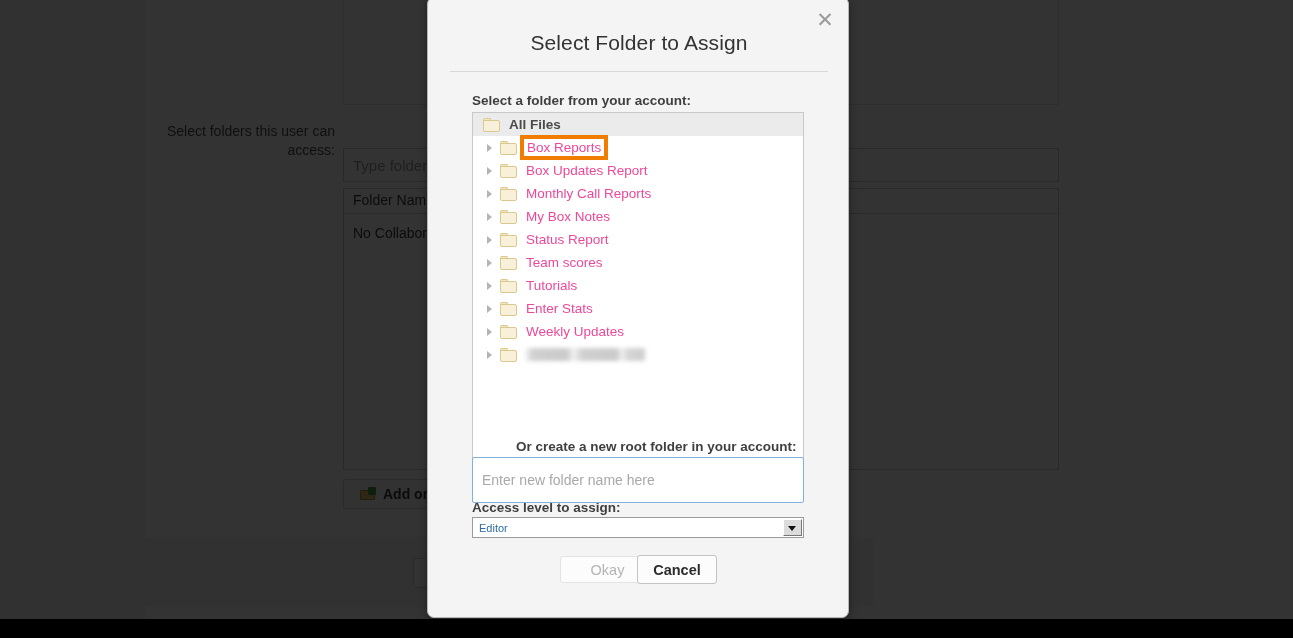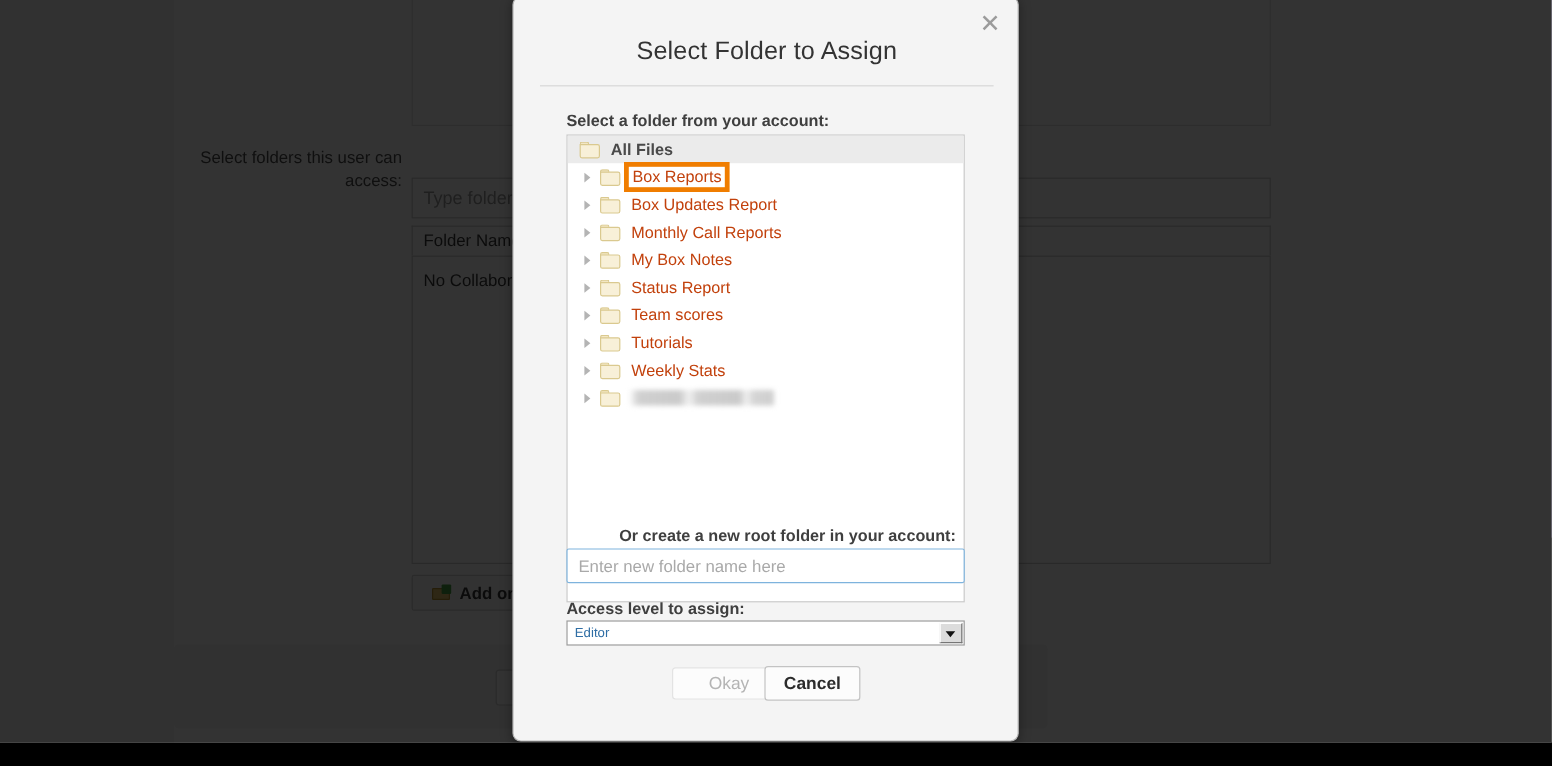--- a/index.html
+++ b/index.html
@@ -239,21 +239,21 @@
     box-sizing: border-box;
     overflow: hidden;
   }
 
   .tree-row {
     position: relative;
     height: 23px;
     display: flex;
     align-items: center;
     font-size: 13.5px;
-    color: #c2410c;
+    color: #ec4899;
     white-space: nowrap;
   }
   .tree-row.root {
     background: #ebebeb;
     padding-left: 10px;
     font-weight: bold;
     color: #4a4a4a;
   }
   .tree-row.child {
     padding-left: 10px;
@@ -340,21 +340,21 @@
     filter: blur(2.2px);
     border-radius: 2px;
   }
 
   
   #new-folder-input {
     position: absolute;
     left: 44px;
     top: 459px;
     width: 332px;
-    height: 29px;
+    height: 46px;
     box-sizing: border-box;
     border: 1px solid #7eb3dd;
     border-radius: 2px;
     background: #ffffff;
     font-family: "Liberation Sans", sans-serif;
     font-size: 14px;
     color: #333333;
     padding: 0 9px;
     outline: none;
   }
@@ -520,21 +520,26 @@
             <span class="tree-label">Team scores</span>
           </div>
           <div class="tree-row child">
             <span class="twisty"></span>
             <span class="folder-ico"></span>
             <span class="tree-label">Tutorials</span>
           </div>
           <div class="tree-row child">
             <span class="twisty"></span>
             <span class="folder-ico"></span>
-            <span class="tree-label">Weekly Stats</span>
+            <span class="tree-label">Enter Stats</span>
+          </div>
+          <div class="tree-row child">
+            <span class="twisty"></span>
+            <span class="folder-ico"></span>
+            <span class="tree-label">Weekly Updates</span>
           </div>
           <div class="tree-row child">
             <span class="twisty"></span>
             <span class="folder-ico"></span>
             <span class="blurred-label"></span>
           </div>
         </div>
     </div>
 
     <div class="field-label" style="left:44px; top:441px;margin-left:44px;">Or create a new root folder in your account:</div>

